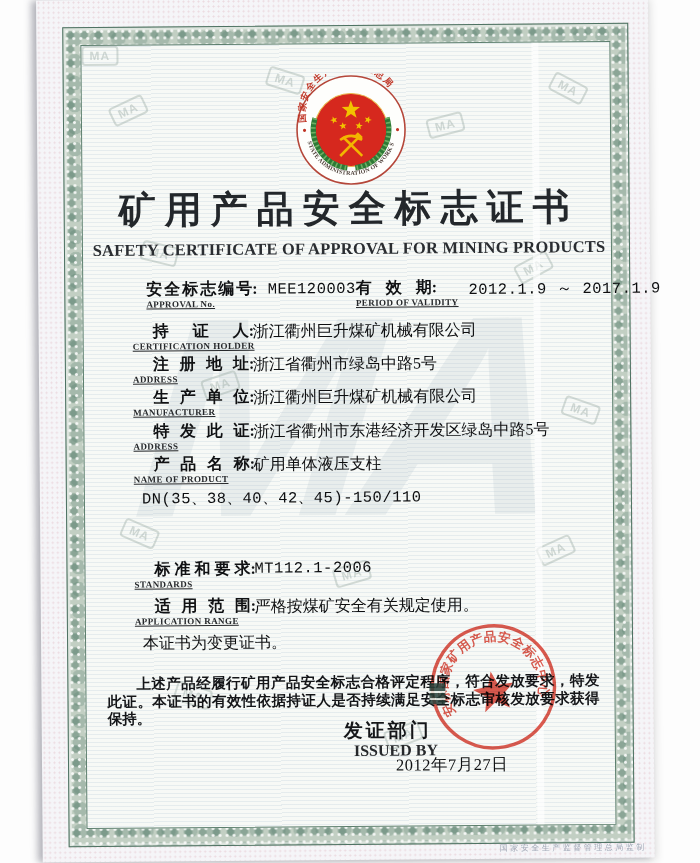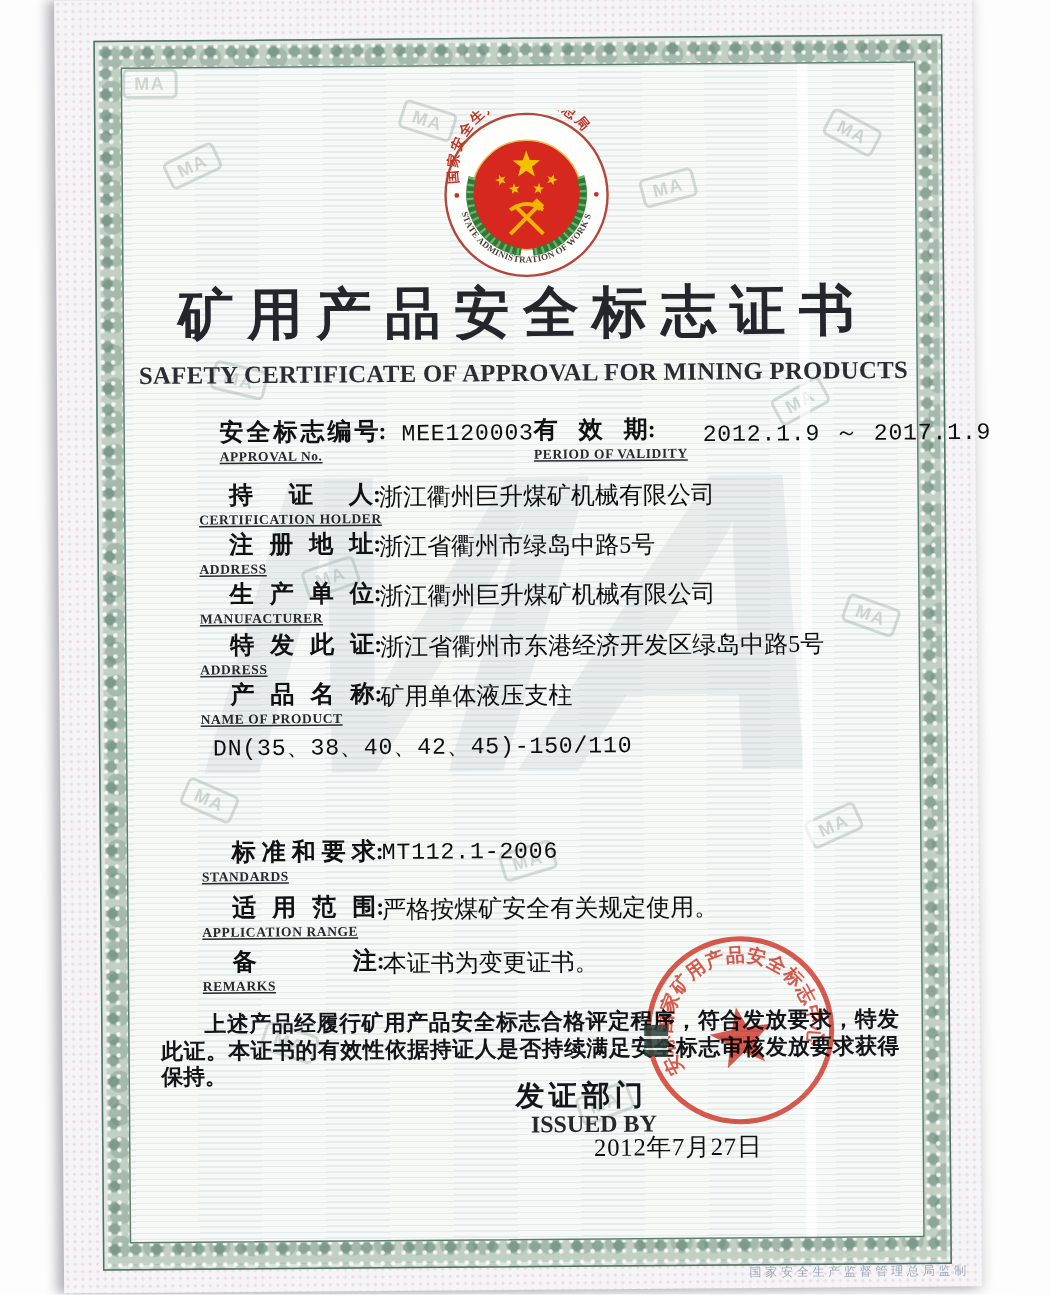--- a/index.html
+++ b/index.html
@@ -233,24 +233,20 @@
           <div class="val mono">MT112.1-2006</div>
         </div>
         <div class="frow">
           <div class="labels">
               <div class="lblcn"><span class="just w96">适用范围</span><span>:</span></div>
             <div class="lblen">APPLICATION RANGE</div>
             </div>
           <div class="val">严格按煤矿安全有关规定使用。</div>
         </div>
         <div class="frow">
-          <div class="labels">
-              <div class="lblcn"><span class="just w96">备注</span><span>:</span></div>
-            <div class="lblen">REMARKS</div>
-            </div>
           <div class="val">本证书为变更证书。</div>
         </div>
       </div>
 
       <p class="statement">上述产品经履行矿用产品安全标志合格评定程序，符合发放要求，特发此证。本证书的有效性依据持证人是否持续满足安全标志审核发放要求获得保持。</p>
 
       <div class="issued-cn">发证部门</div>
       <div class="issued-en">ISSUED BY</div>
       <div class="cert-date">2012年7月27日</div>
 

